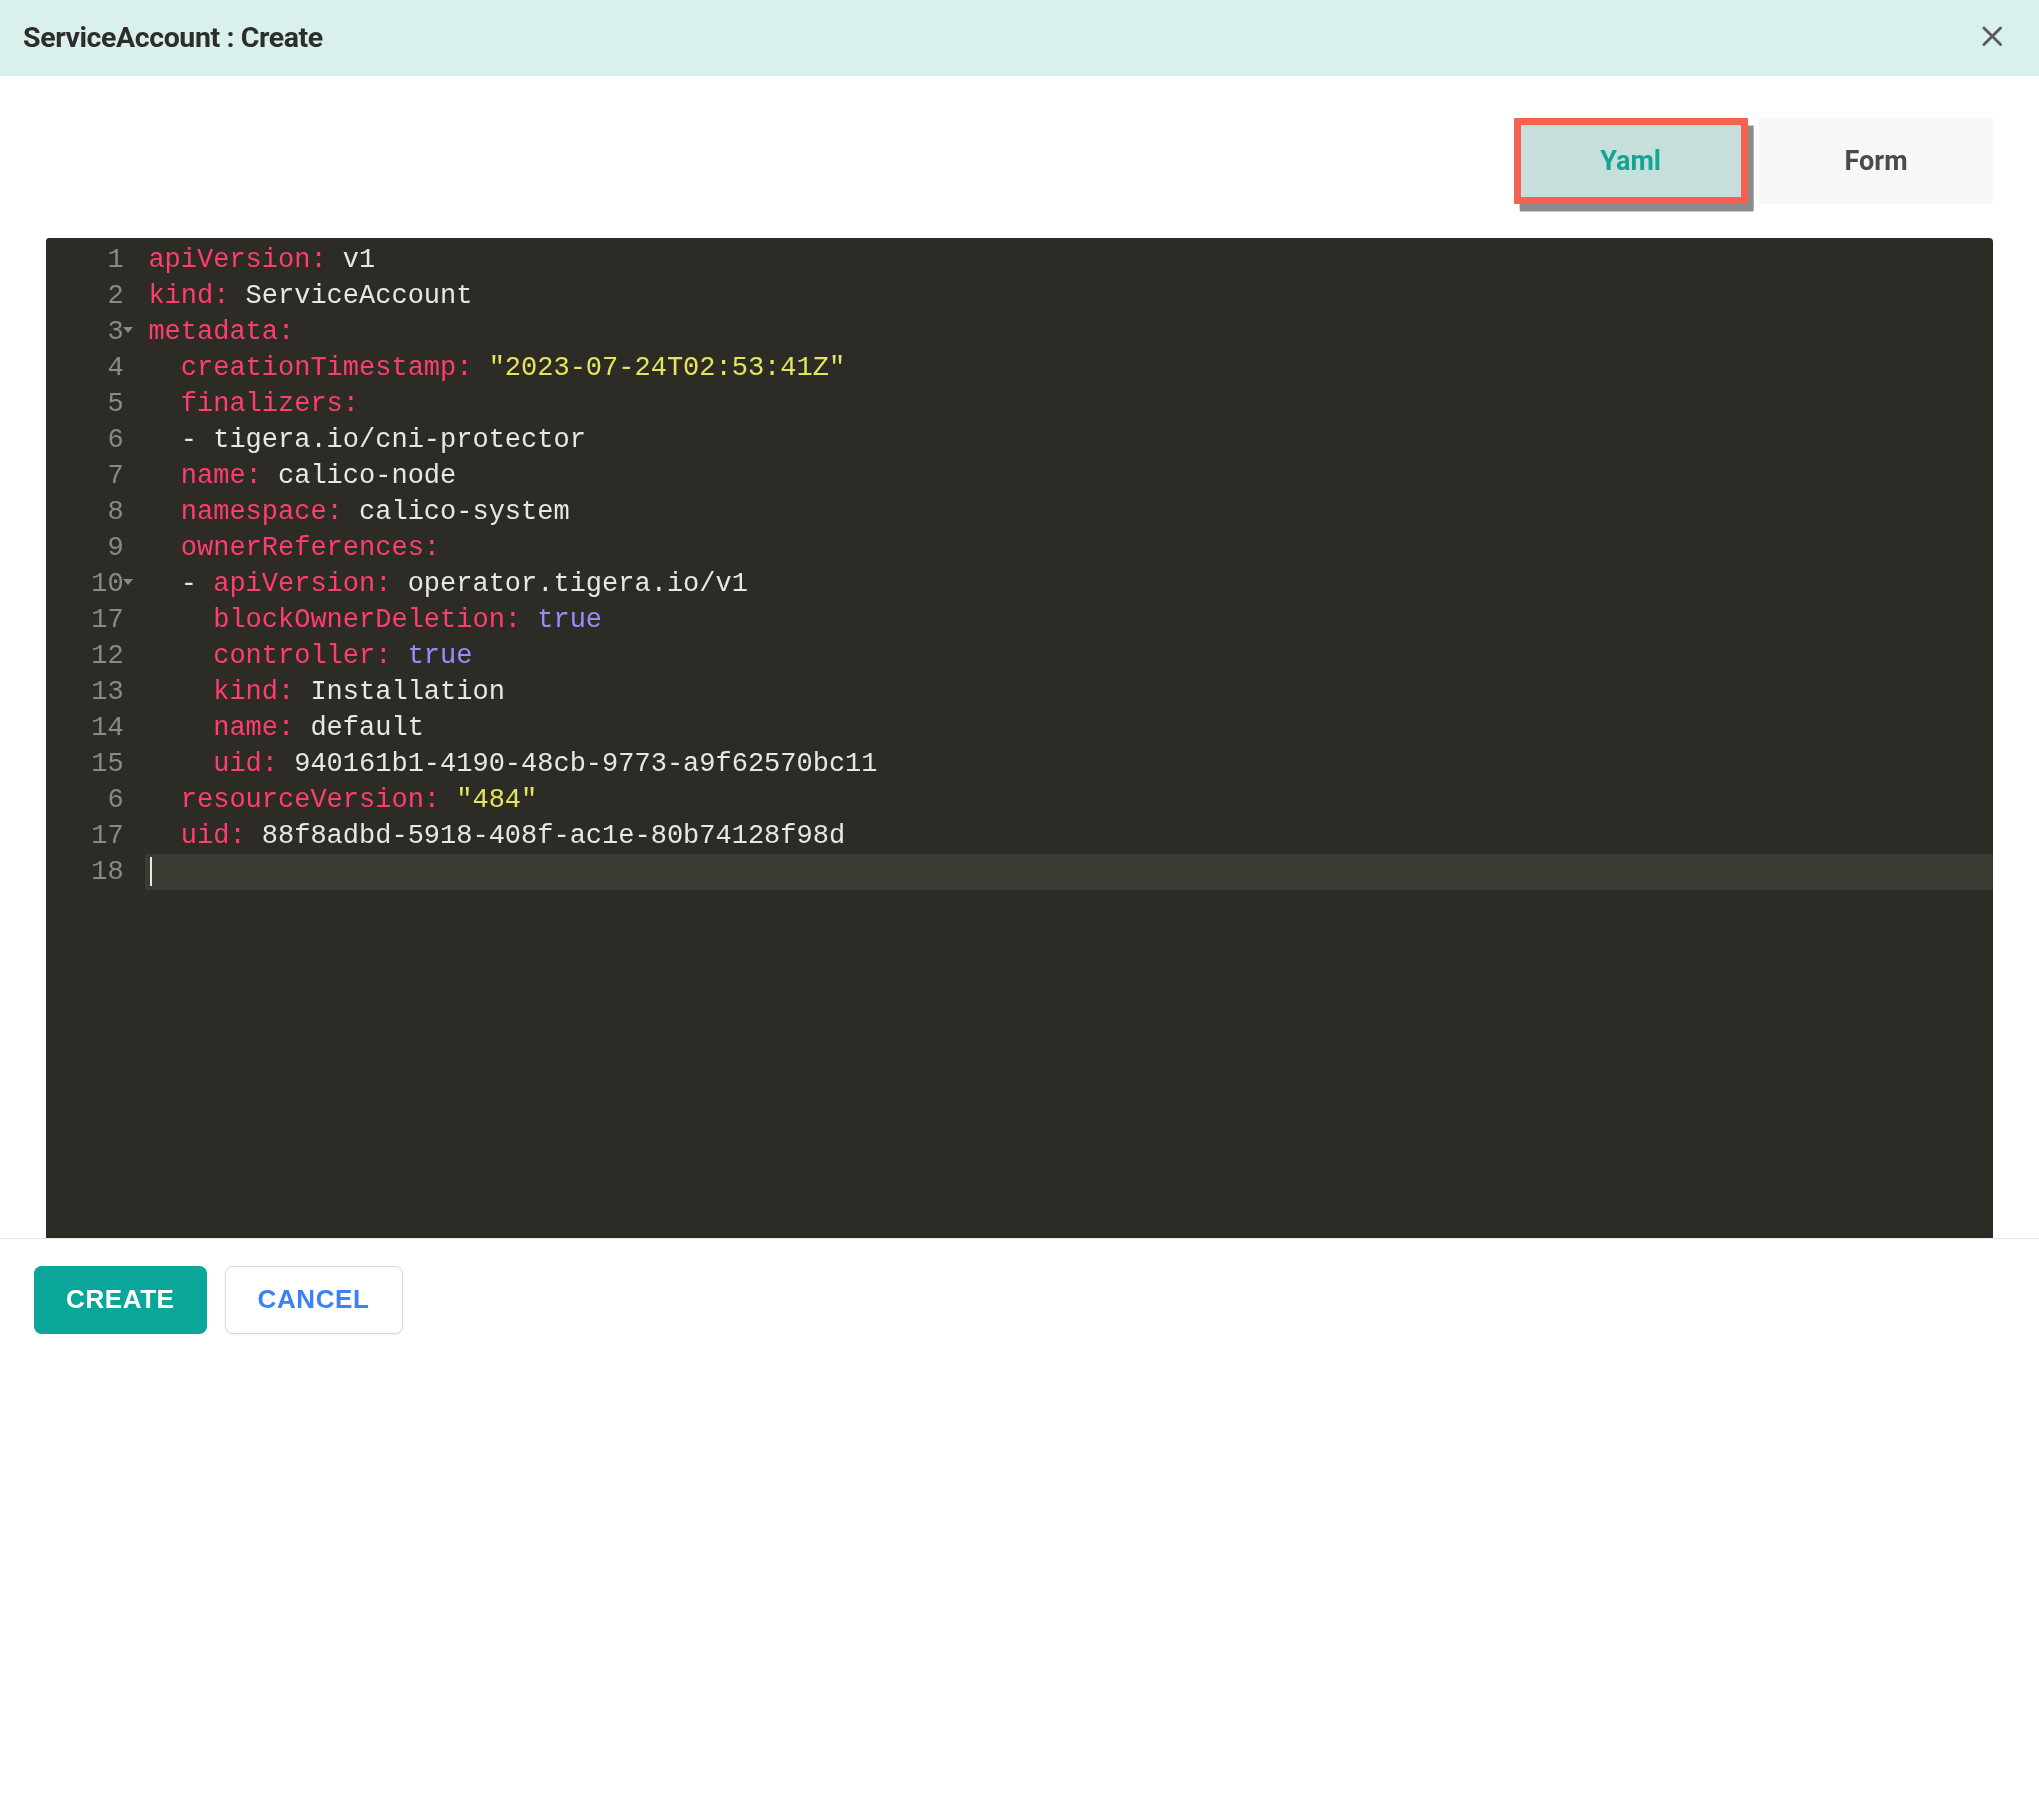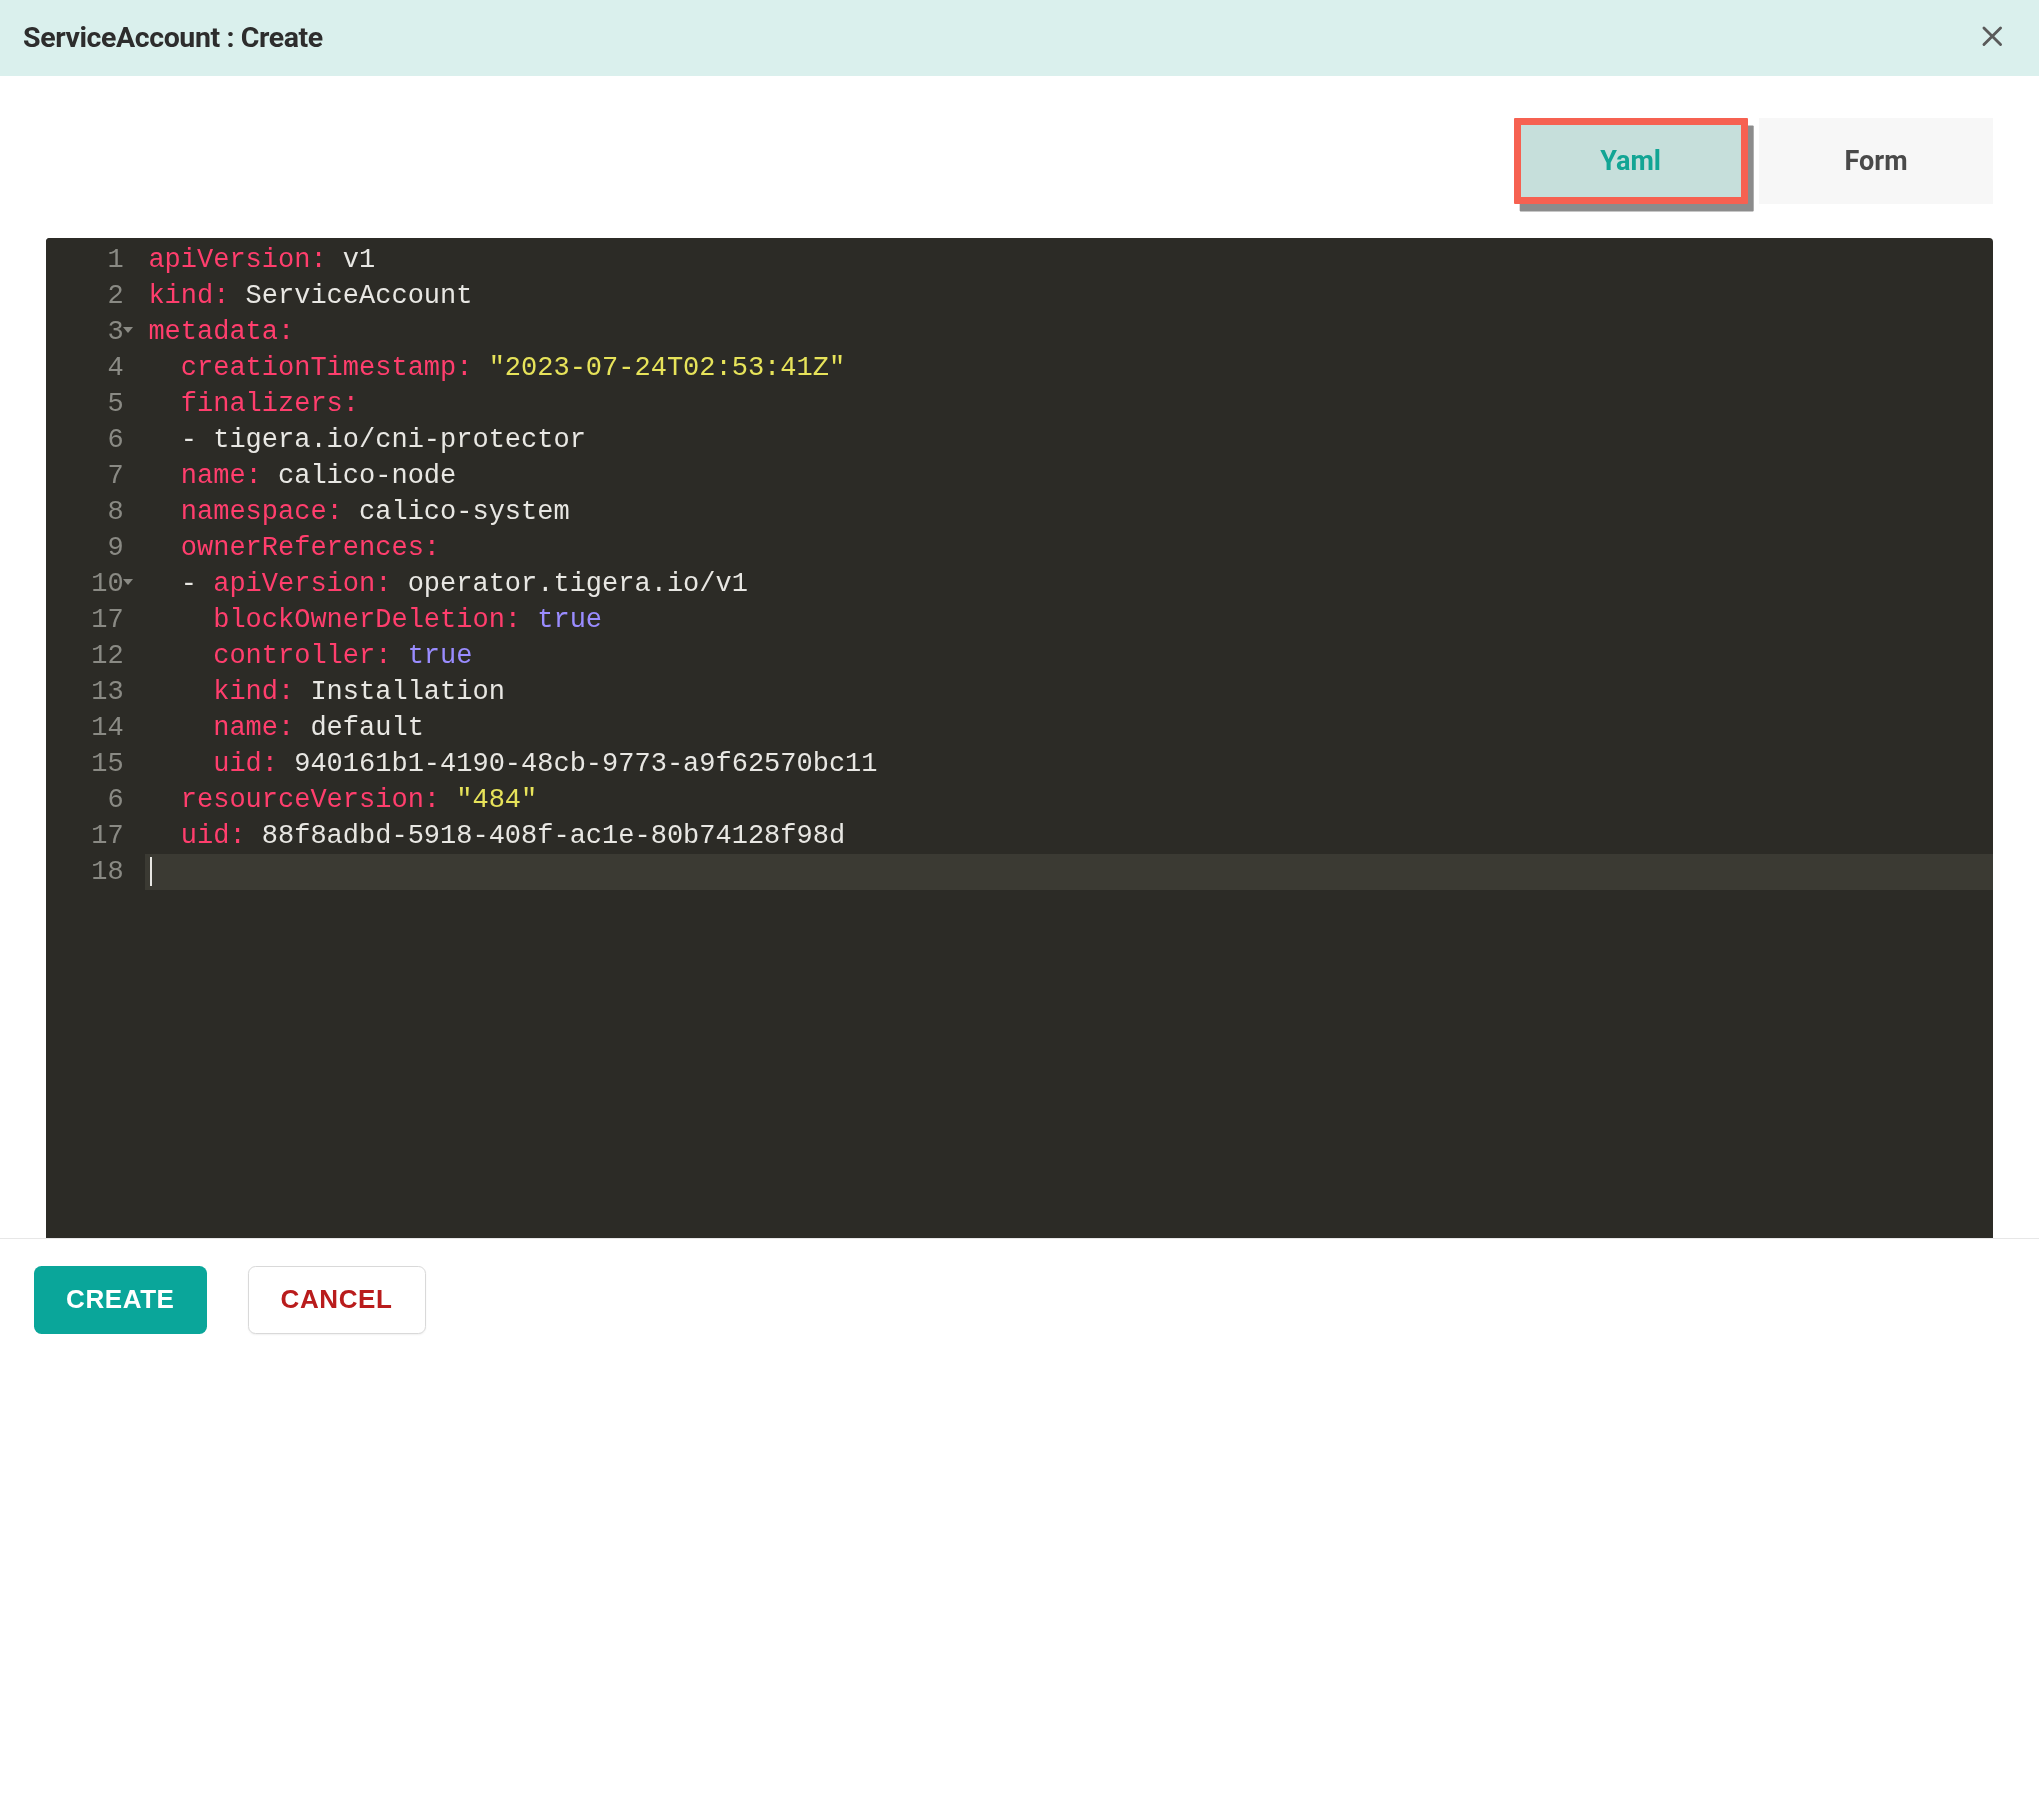--- a/index.html
+++ b/index.html
@@ -138,41 +138,41 @@
 
   
   .footer {
     position: absolute;
     bottom: 0; left: 0; right: 0;
     border-top: 1px solid #e7e7e7;
     height: 122px;
     display: flex;
     align-items: center;
     padding: 0 34px;
-    gap: 41px;
+    gap: 18px;
     background: #fff;
   }
   .btn {
     height: 68px;
     padding: 0 32px;
     font-size: 26px;
     font-weight: 600;
     letter-spacing: 0.6px;
     border-radius: 7.6px;
     display: flex; align-items: center; justify-content: center;
     cursor: pointer;
     border: none;
   }
   .btn.primary {
     background: #0aa69a;
     color: #fff;
   }
   .btn.secondary {
     background: #fff;
-    color: #b91c1c;
+    color: #3b82f6;
     border: 1px solid #d9d9d9;
     box-shadow: 0 1px 1.9px rgba(0,0,0,0.06);
   }
 </style>
 </head>
 <body>
 
 <div class="page">
 
   <div class="header">

